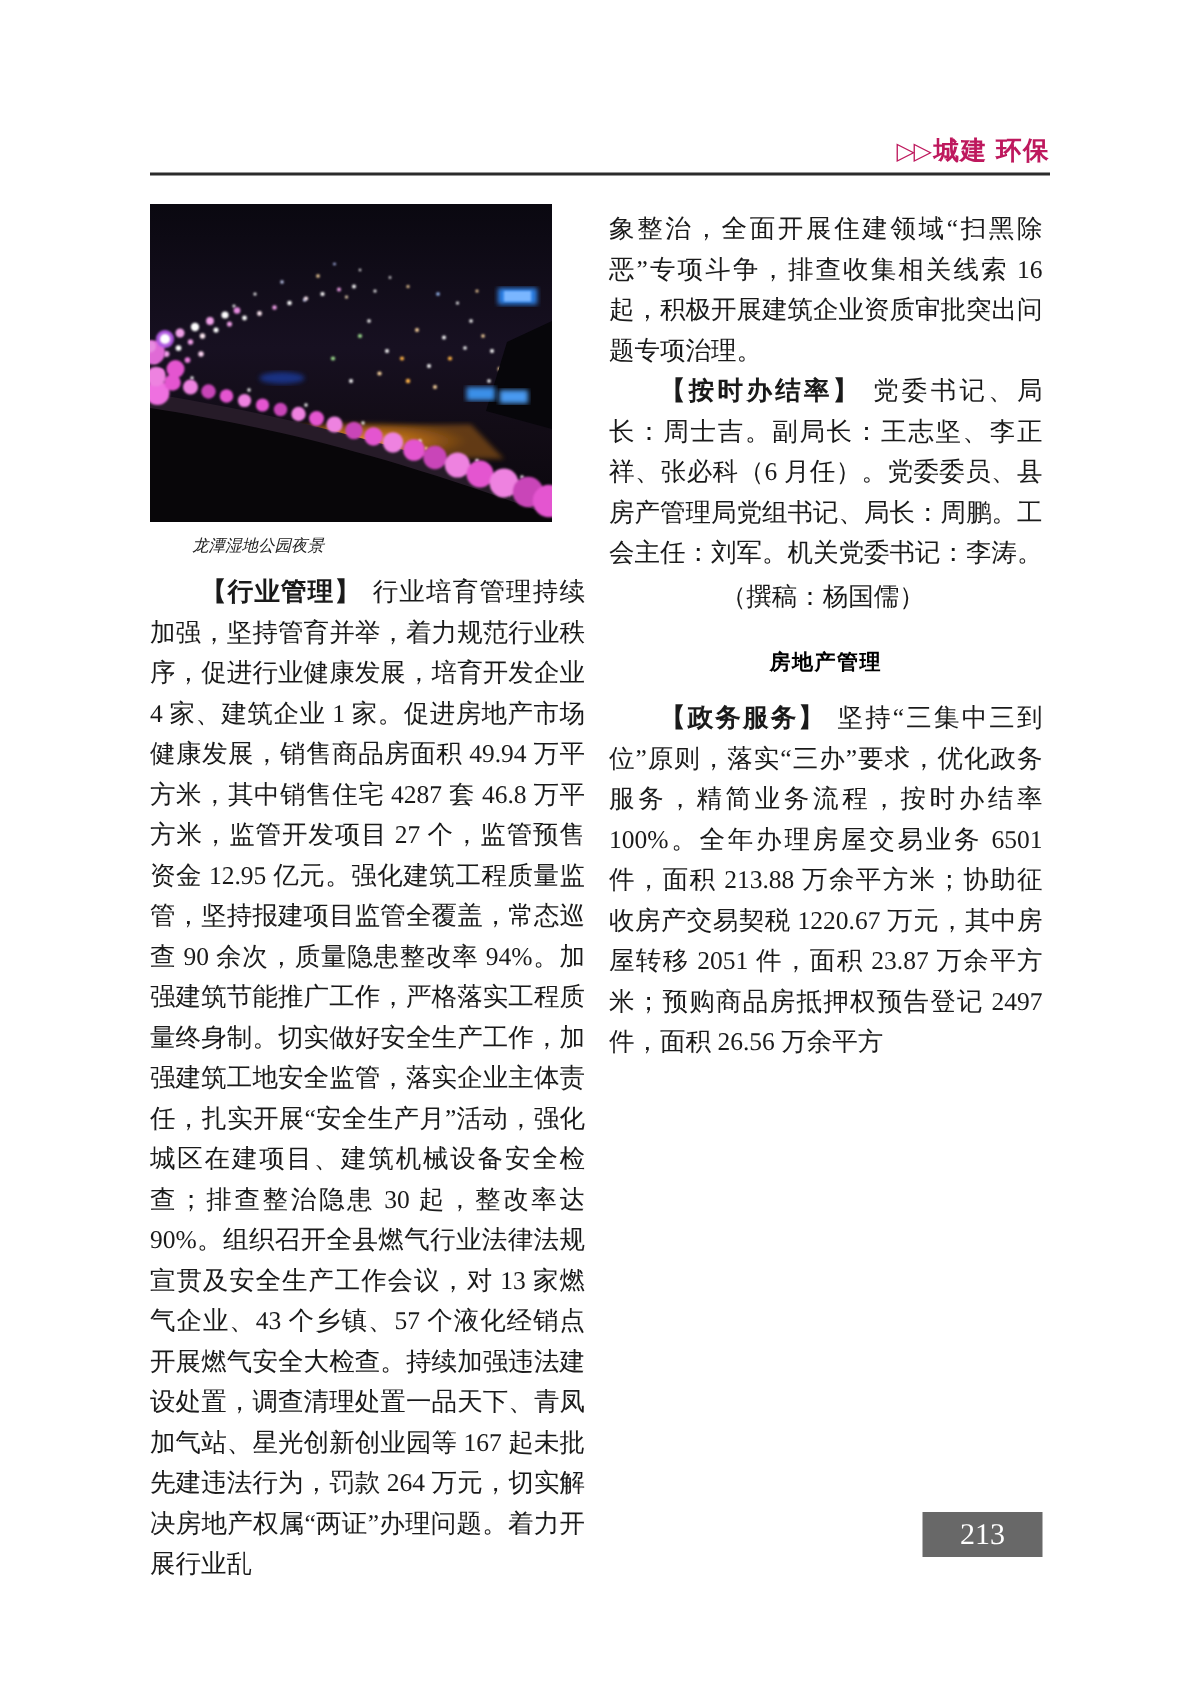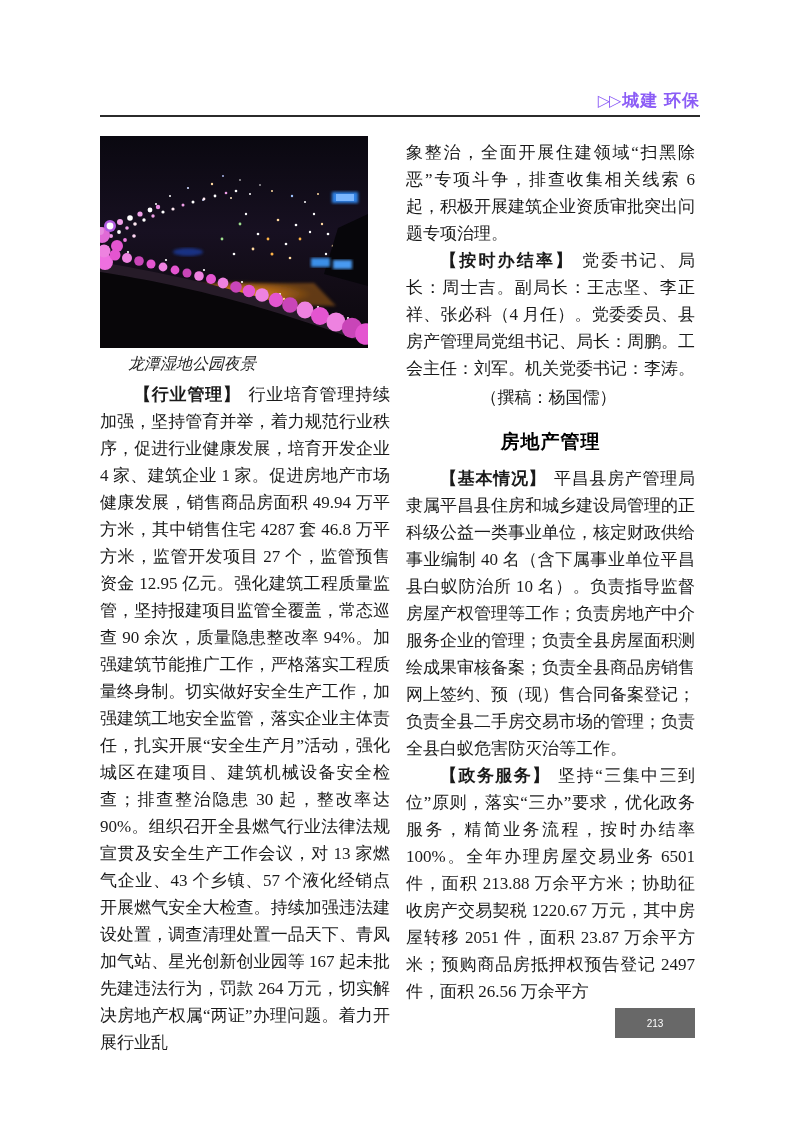--- a/index.html
+++ b/index.html
@@ -19,21 +19,21 @@
   .running-head {
     position: absolute;
     left: 100px;
     top: 91px;
     width: 600px;
     text-align: right;
     font-family: "Liberation Sans", "DejaVu Sans", sans-serif;
     font-weight: 700;
     font-size: 17px;
     letter-spacing: 1px;
-    color: #8b5cf6;
+    color: #be185d;
     line-height: 20px;
   }
   .running-head .tri {
     font-weight: 400;
     font-size: 16px;
     letter-spacing: -1px;
     margin-right: 2px;
   }
   .header-rule {
     position: absolute;
@@ -63,53 +63,53 @@
   
   .photo-frame {
     width: 268px;
     height: 212px;
     background: #0c0911;
     overflow: hidden;
   }
   .photo-frame svg { display: block; width: 100%; height: 100%; }
   figcaption {
     margin: 5px 0 6px 28px;
-    font-size: 16px;
+    font-size: 11px;
     line-height: 22px;
     font-style: italic;
     text-align: left;
     text-indent: 0;
     color: #222;
   }
   
   .byline {
     text-align: center;
     padding-right: 4px;
     margin-top: 2px;
   }
   .section-heading {
     font-family: "Liberation Sans", "DejaVu Sans", sans-serif;
     font-weight: 700;
-    font-size: 19px;
+    font-size: 14px;
     text-align: center;
     margin: 17px 0 10px 0;
     letter-spacing: 1px;
     color: #000;
   }
   
   .page-number {
     position: absolute;
     left: 615px;
     top: 1008px;
     width: 80px;
     height: 30px;
     background: #686868;
     color: #ffffff;
-    font-family: Liberation Sans, sans-serif;
-    font-size: 10px;
+    font-family: Liberation Serif, serif;
+    font-size: 20px;
     display: flex;
     align-items: center;
     justify-content: center;
   }
 </style>
 </head>
 <body>
 
 <div class="page">
 
@@ -281,29 +281,28 @@
           </g>
         </svg>
       </div>
       <figcaption>龙潭湿地公园夜景</figcaption>
     </figure>
 
     <p class="para indent"><b class="entry-label">【行业管理】</b><span>行业培育管理持续加强，坚持管育并举，着力规范行业秩序，促进行业健康发展，培育开发企业 4 家、建筑企业 1 家。促进房地产市场健康发展，销售商品房面积 49.94 万平方米，其中销售住宅 4287 套 46.8 万平方米，监管开发项目 27 个，监管预售资金 12.95 亿元。强化建筑工程质量监管，坚持报建项目监管全覆盖，常态巡查 90 余次，质量隐患整改率 94%。加强建筑节能推广工作，严格落实工程质量终身制。切实做好安全生产工作，加强建筑工地安全监管，落实企业主体责任，扎实开展“安全生产月”活动，强化城区在建项目、建筑机械设备安全检查；排查整治隐患 30 起，整改率达 90%。组织召开全县燃气行业法律法规宣贯及安全生产工作会议，对 13 家燃气企业、43 个乡镇、57 个液化经销点开展燃气安全大检查。持续加强违法建设处置，调查清理处置一品天下、青凤加气站、星光创新创业园等 167 起未批先建违法行为，罚款 264 万元，切实解决房地产权属“两证”办理问题。着力开展行业乱</span></p>
   </div>
 
   <div class="col col-right">
-    <p class="para">象整治，全面开展住建领域“扫黑除恶”专项斗争，排查收集相关线索 6 起，积极开展建筑企业资质审批突出问题专项治理。</p>
-
-    <p class="para indent"><b class="entry-label">【按时办结率】</b><span>党委书记、局长：周士吉。副局长：王志坚、李正祥、张必科（4 月任）。党委委员、县房产管理局党组书记、局长：周鹏。工会主任：刘军。机关党委书记：李涛。</span></p>
+    <p class="para">象整治，全面开展住建领域“扫黑除恶”专项斗争，排查收集相关线索 16 起，积极开展建筑企业资质审批突出问题专项治理。</p>
+
+    <p class="para indent"><b class="entry-label">【按时办结率】</b><span>党委书记、局长：周士吉。副局长：王志坚、李正祥、张必科（6 月任）。党委委员、县房产管理局党组书记、局长：周鹏。工会主任：刘军。机关党委书记：李涛。</span></p>
 
     <p class="byline">（撰稿：杨国儒）</p>
 
     <h2 class="section-heading">房地产管理</h2>
 
-    <p class="para indent"><b class="entry-label">【基本情况】</b><span>平昌县房产管理局隶属平昌县住房和城乡建设局管理的正科级公益一类事业单位，核定财政供给事业编制 40 名（含下属事业单位平昌县白蚁防治所 10 名）。负责指导监督房屋产权管理等工作；负责房地产中介服务企业的管理；负责全县房屋面积测绘成果审核备案；负责全县商品房销售网上签约、预（现）售合同备案登记；负责全县二手房交易市场的管理；负责全县白蚁危害防灭治等工作。</span></p>
 
     <p class="para indent"><b class="entry-label">【政务服务】</b><span>坚持“三集中三到位”原则，落实“三办”要求，优化政务服务，精简业务流程，按时办结率 100%。全年办理房屋交易业务 6501 件，面积 213.88 万余平方米；协助征收房产交易契税 1220.67 万元，其中房屋转移 2051 件，面积 23.87 万余平方米；预购商品房抵押权预告登记 2497 件，面积 26.56 万余平方</span></p>
   </div>
 
   <div class="page-number">
     <span>213</span>
   </div>
 
 </div>
 

